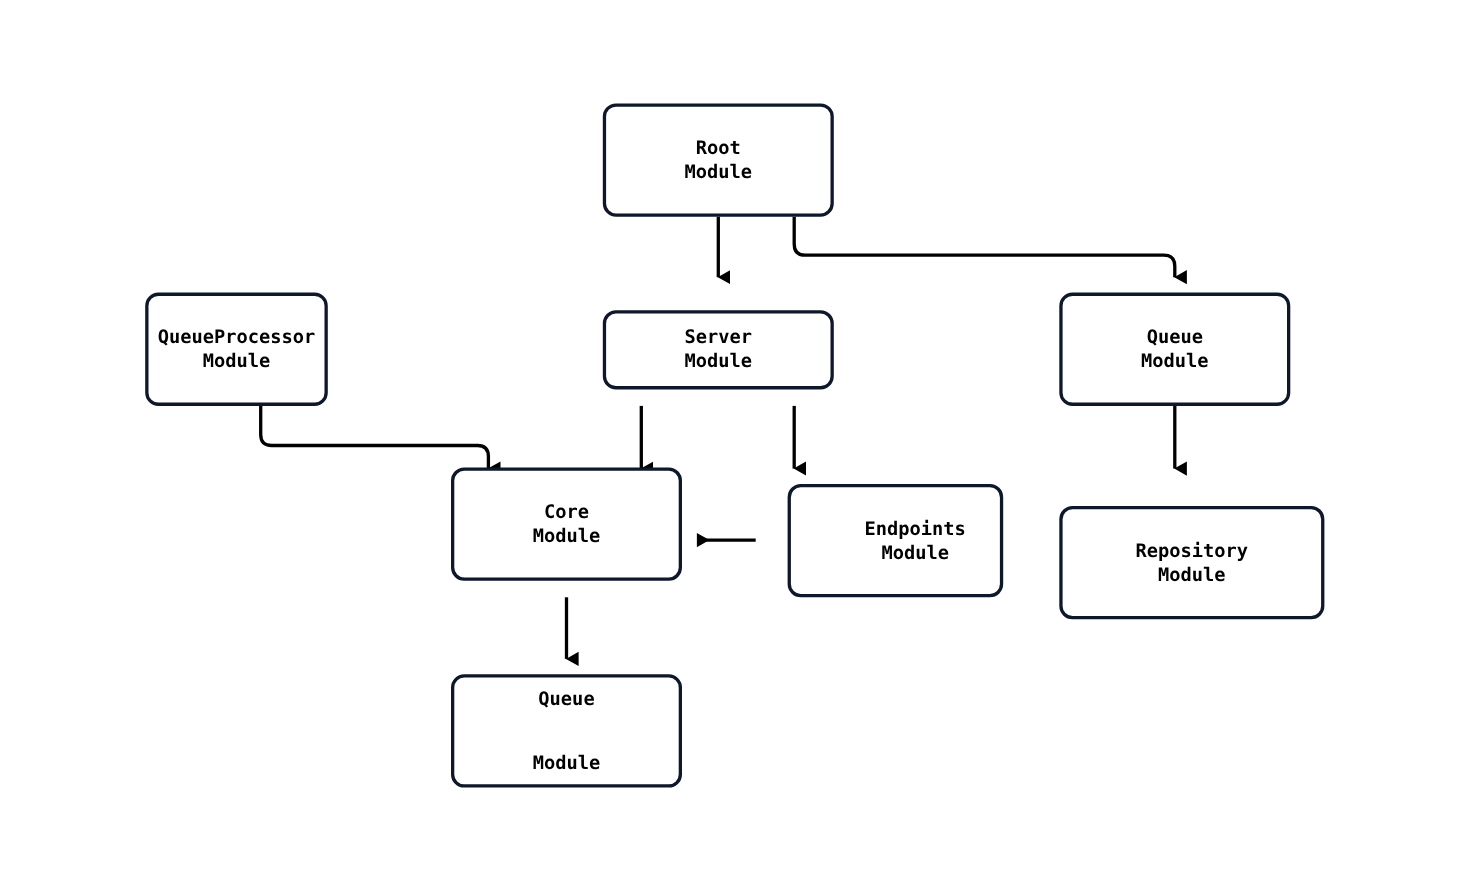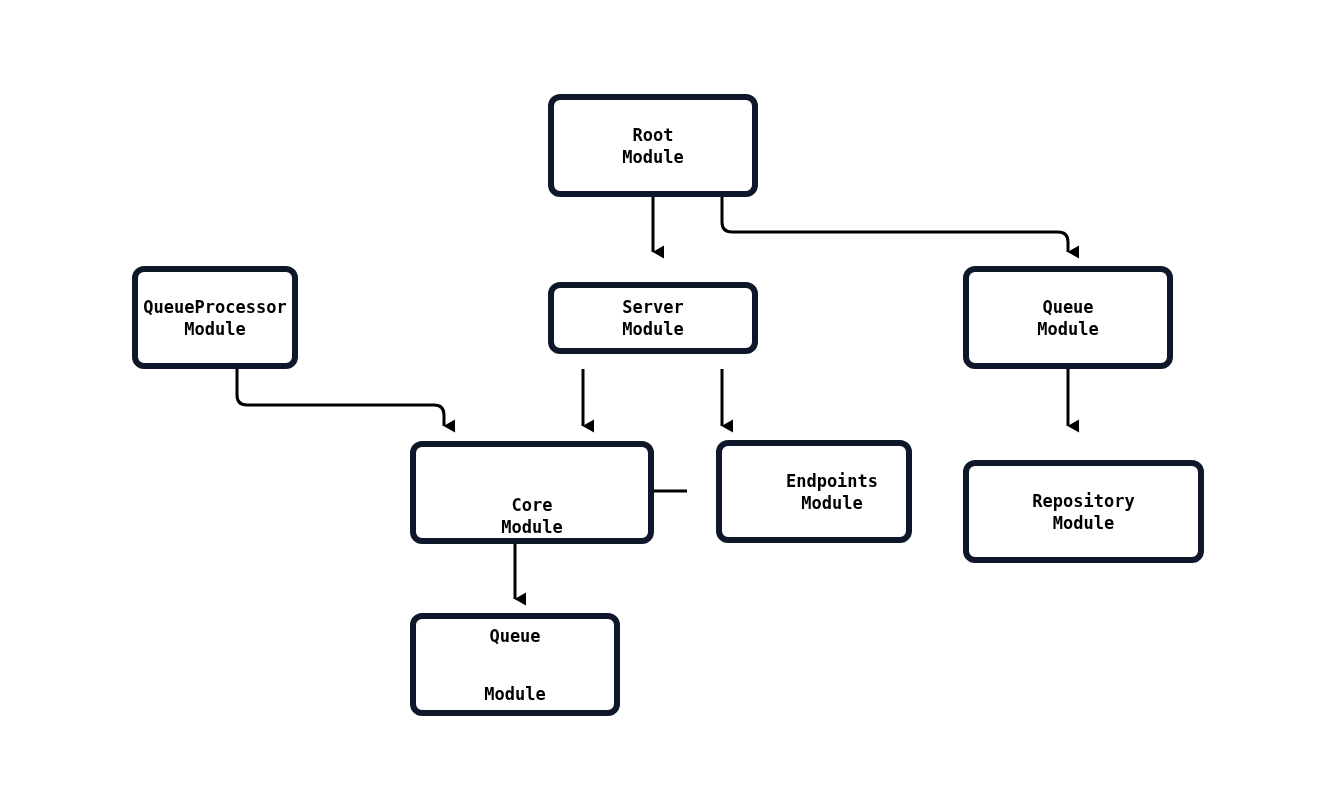--- a/index.html
+++ b/index.html
@@ -24,21 +24,21 @@
     position: absolute;
     left: 0;
     top: 0;
     width: 1337px;
     height: 809px;
   }
   .node {
     position: absolute;
     box-sizing: border-box;
     background: #ffffff;
-    border: 6px solid #0f172a;
+    border: 3px solid #0f172a;
     border-radius: 12px;
     display: flex;
     flex-direction: column;
     align-items: center;
     justify-content: center;
     z-index: 2;
   }
   .node-label {
     font-family: "DejaVu Sans Mono", "Liberation Mono", monospace;
     font-size: 17px;
@@ -95,21 +95,21 @@
   <div class="node" style="left:548px; top:282px; width:210px; height:72px;">
     <div class="node-label">Server</div>
     <div class="node-label">Module</div>
   </div>
 
   <div class="node" style="left:963px; top:266px; width:210px; height:103px;">
     <div class="node-label">Queue</div>
     <div class="node-label">Module</div>
   </div>
 
-  <div class="node" style="left:410px; top:441px; width:244px; height:103px;justify-content:flex-end;">
+  <div class="node" style="left:410px; top:425px; width:210px; height:103px;">
     <div class="node-label">Core</div>
     <div class="node-label">Module</div>
   </div>
 
   <div class="node" style="left:716px; top:440px; width:196px; height:103px;padding-left:36px;">
     <div class="node-label">Endpoints</div>
     <div class="node-label">Module</div>
   </div>
 
   <div class="node" style="left:963px; top:460px; width:241px; height:103px;">

